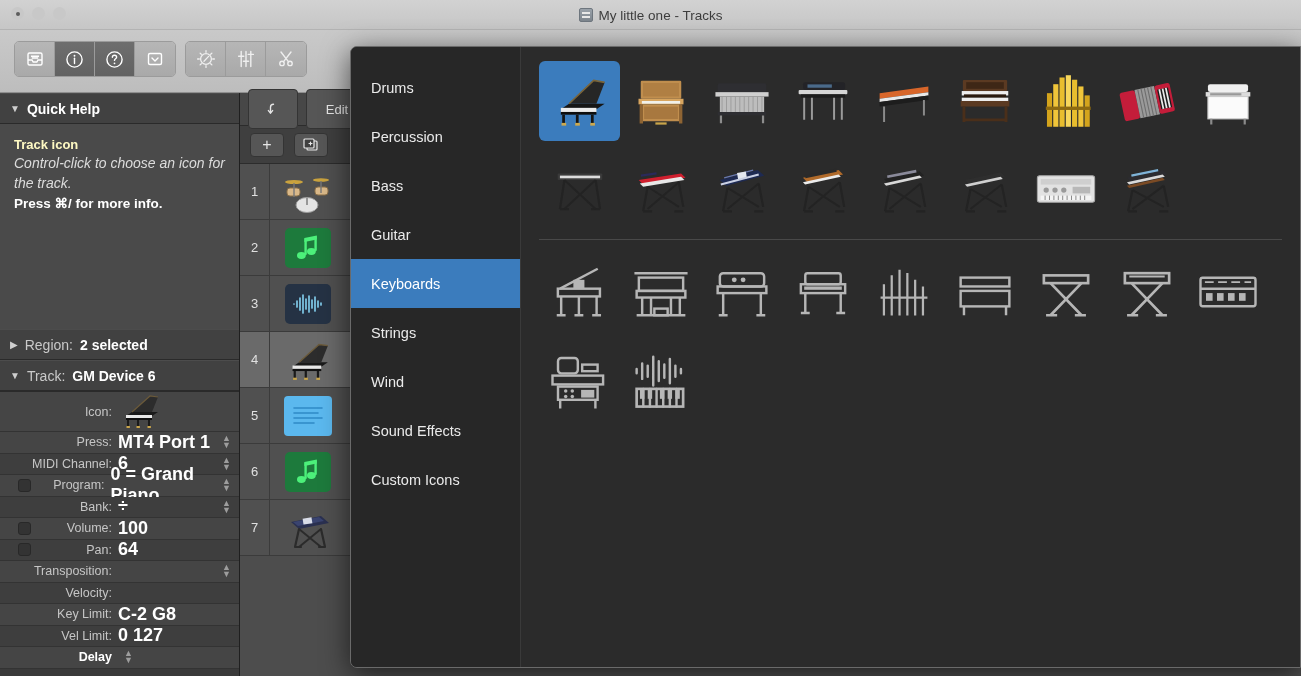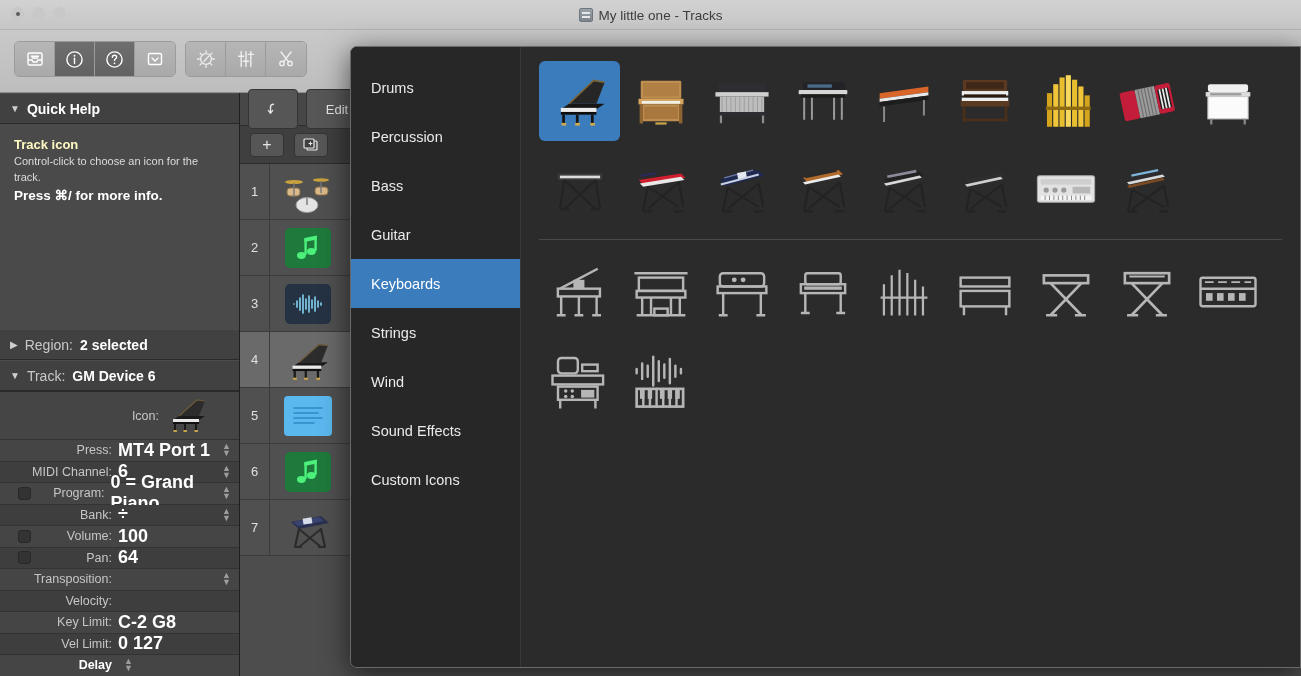--- a/index.html
+++ b/index.html
@@ -98,31 +98,31 @@
   .hdr {
     height: 31px; display: flex; align-items: center; gap: 7px; padding-left: 10px;
     background: #414141; border-bottom: 1px solid #2a2a2a; border-top: 1px solid #4c4c4c;
     font-size: 14px;
   }
   .tri { font-size: 10px; color: #cfcfcf; }
   .hdr .lbl { color: #c9c9c9; }
   .hdr .val { color: #ffffff; font-weight: bold; }
   .qh-body { height: 205px; background: #4a4a4a; padding: 12px 14px; line-height: 1.42; }
   .qh-body .t { font-weight: bold; color: #fef9c3; font-size: 13px; }
-  .qh-body .d { color: #dcdcdc; font-size: 11px; }
+  .qh-body .d { color: #dcdcdc; font-size: 14px; font-style: italic; }
   .qh-body .p { font-weight: bold; color: #ffffff; font-size: 13.5px; }
 
   .params { border-top: 1px solid #2a2a2a; }
   .prow {
     height: 21.5px; display: flex; align-items: center;
     border-bottom: 1px solid #333; position: relative;
   }
   .prow.odd { background: #454545; }
   .prow.even { background: #3e3e3e; }
-  .prow.iconrow { height: 48px; background: #454545; padding-left: 47px; }
+  .prow.iconrow { height: 40px; background: #454545; }
   .chk {
     position: absolute; left: 18px; width: 13px; height: 13px;
     background: #333; border: 1px solid #282828; border-radius: 3px;
   }
   .plabel { width: 118px; text-align: right; padding-right: 6px; color: #c6c6c6; font-size: 12.5px; }
   .pvalue { color: #ffffff; font-weight: bold; font-size: 18px; }
   .stepper { position: absolute; right: 8px; color: #9d9d9d; font-size: 9px; line-height: 7px; text-align: center; }
 
   
   .tracks {

